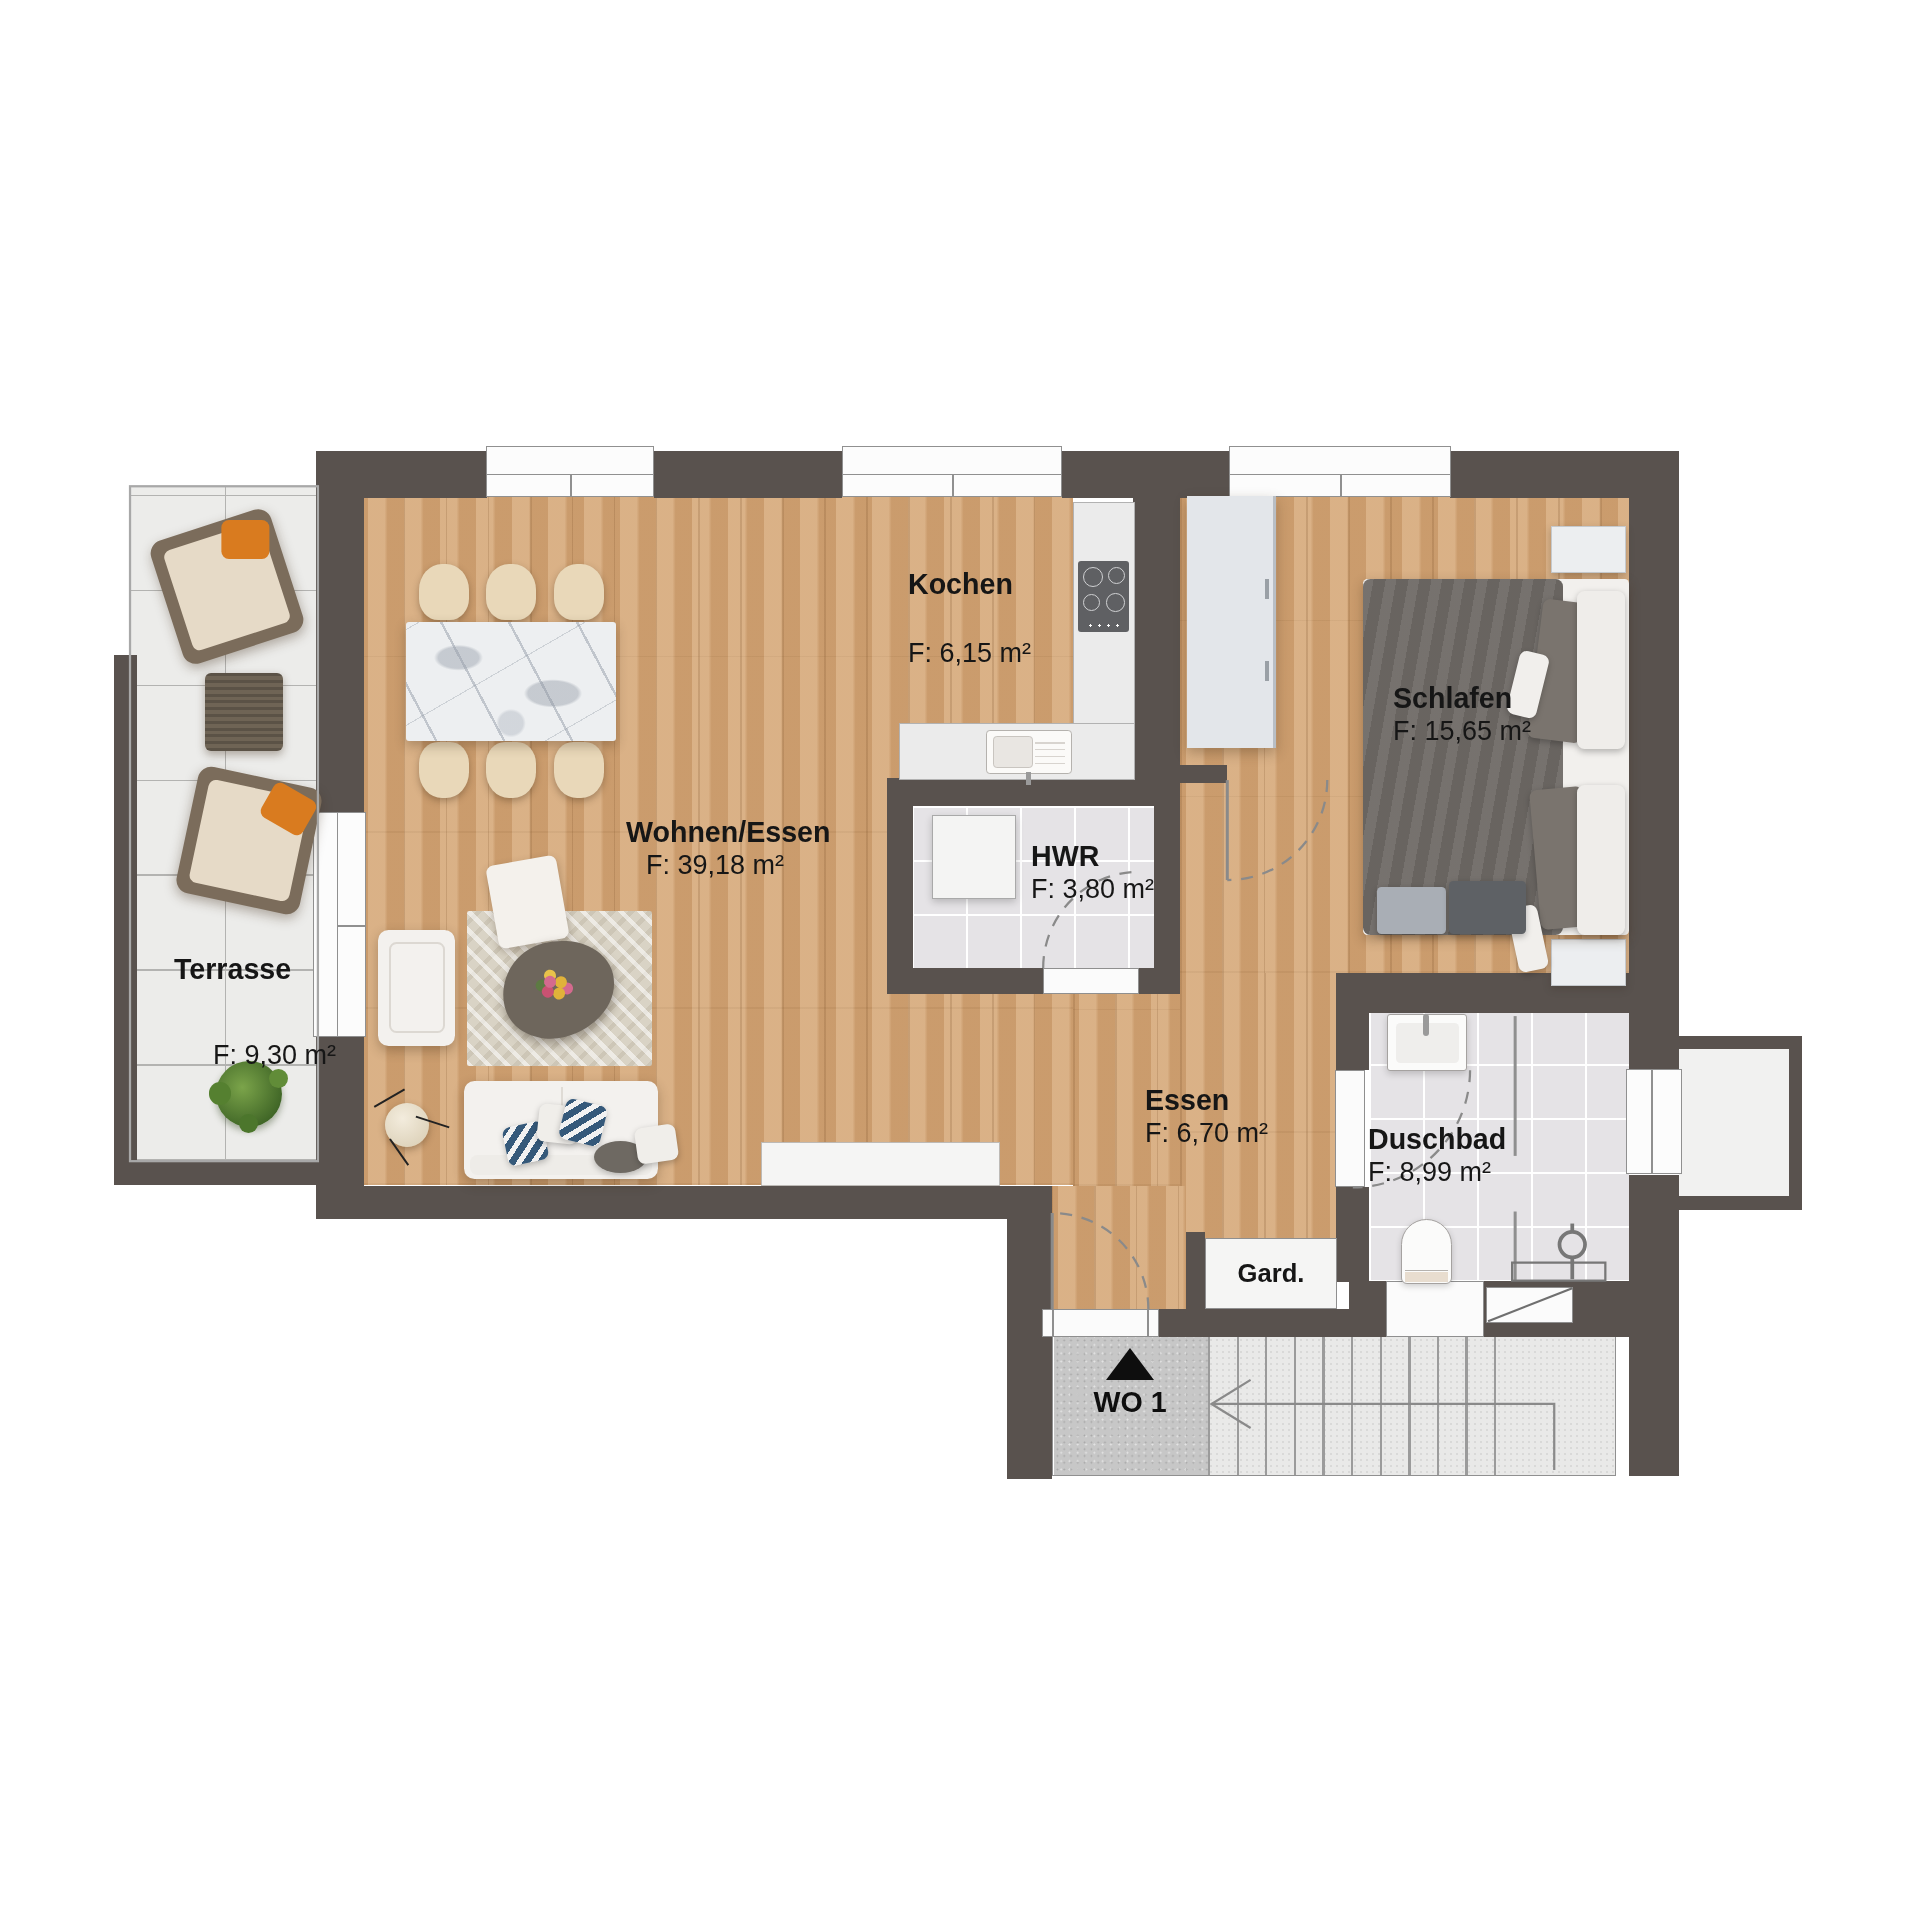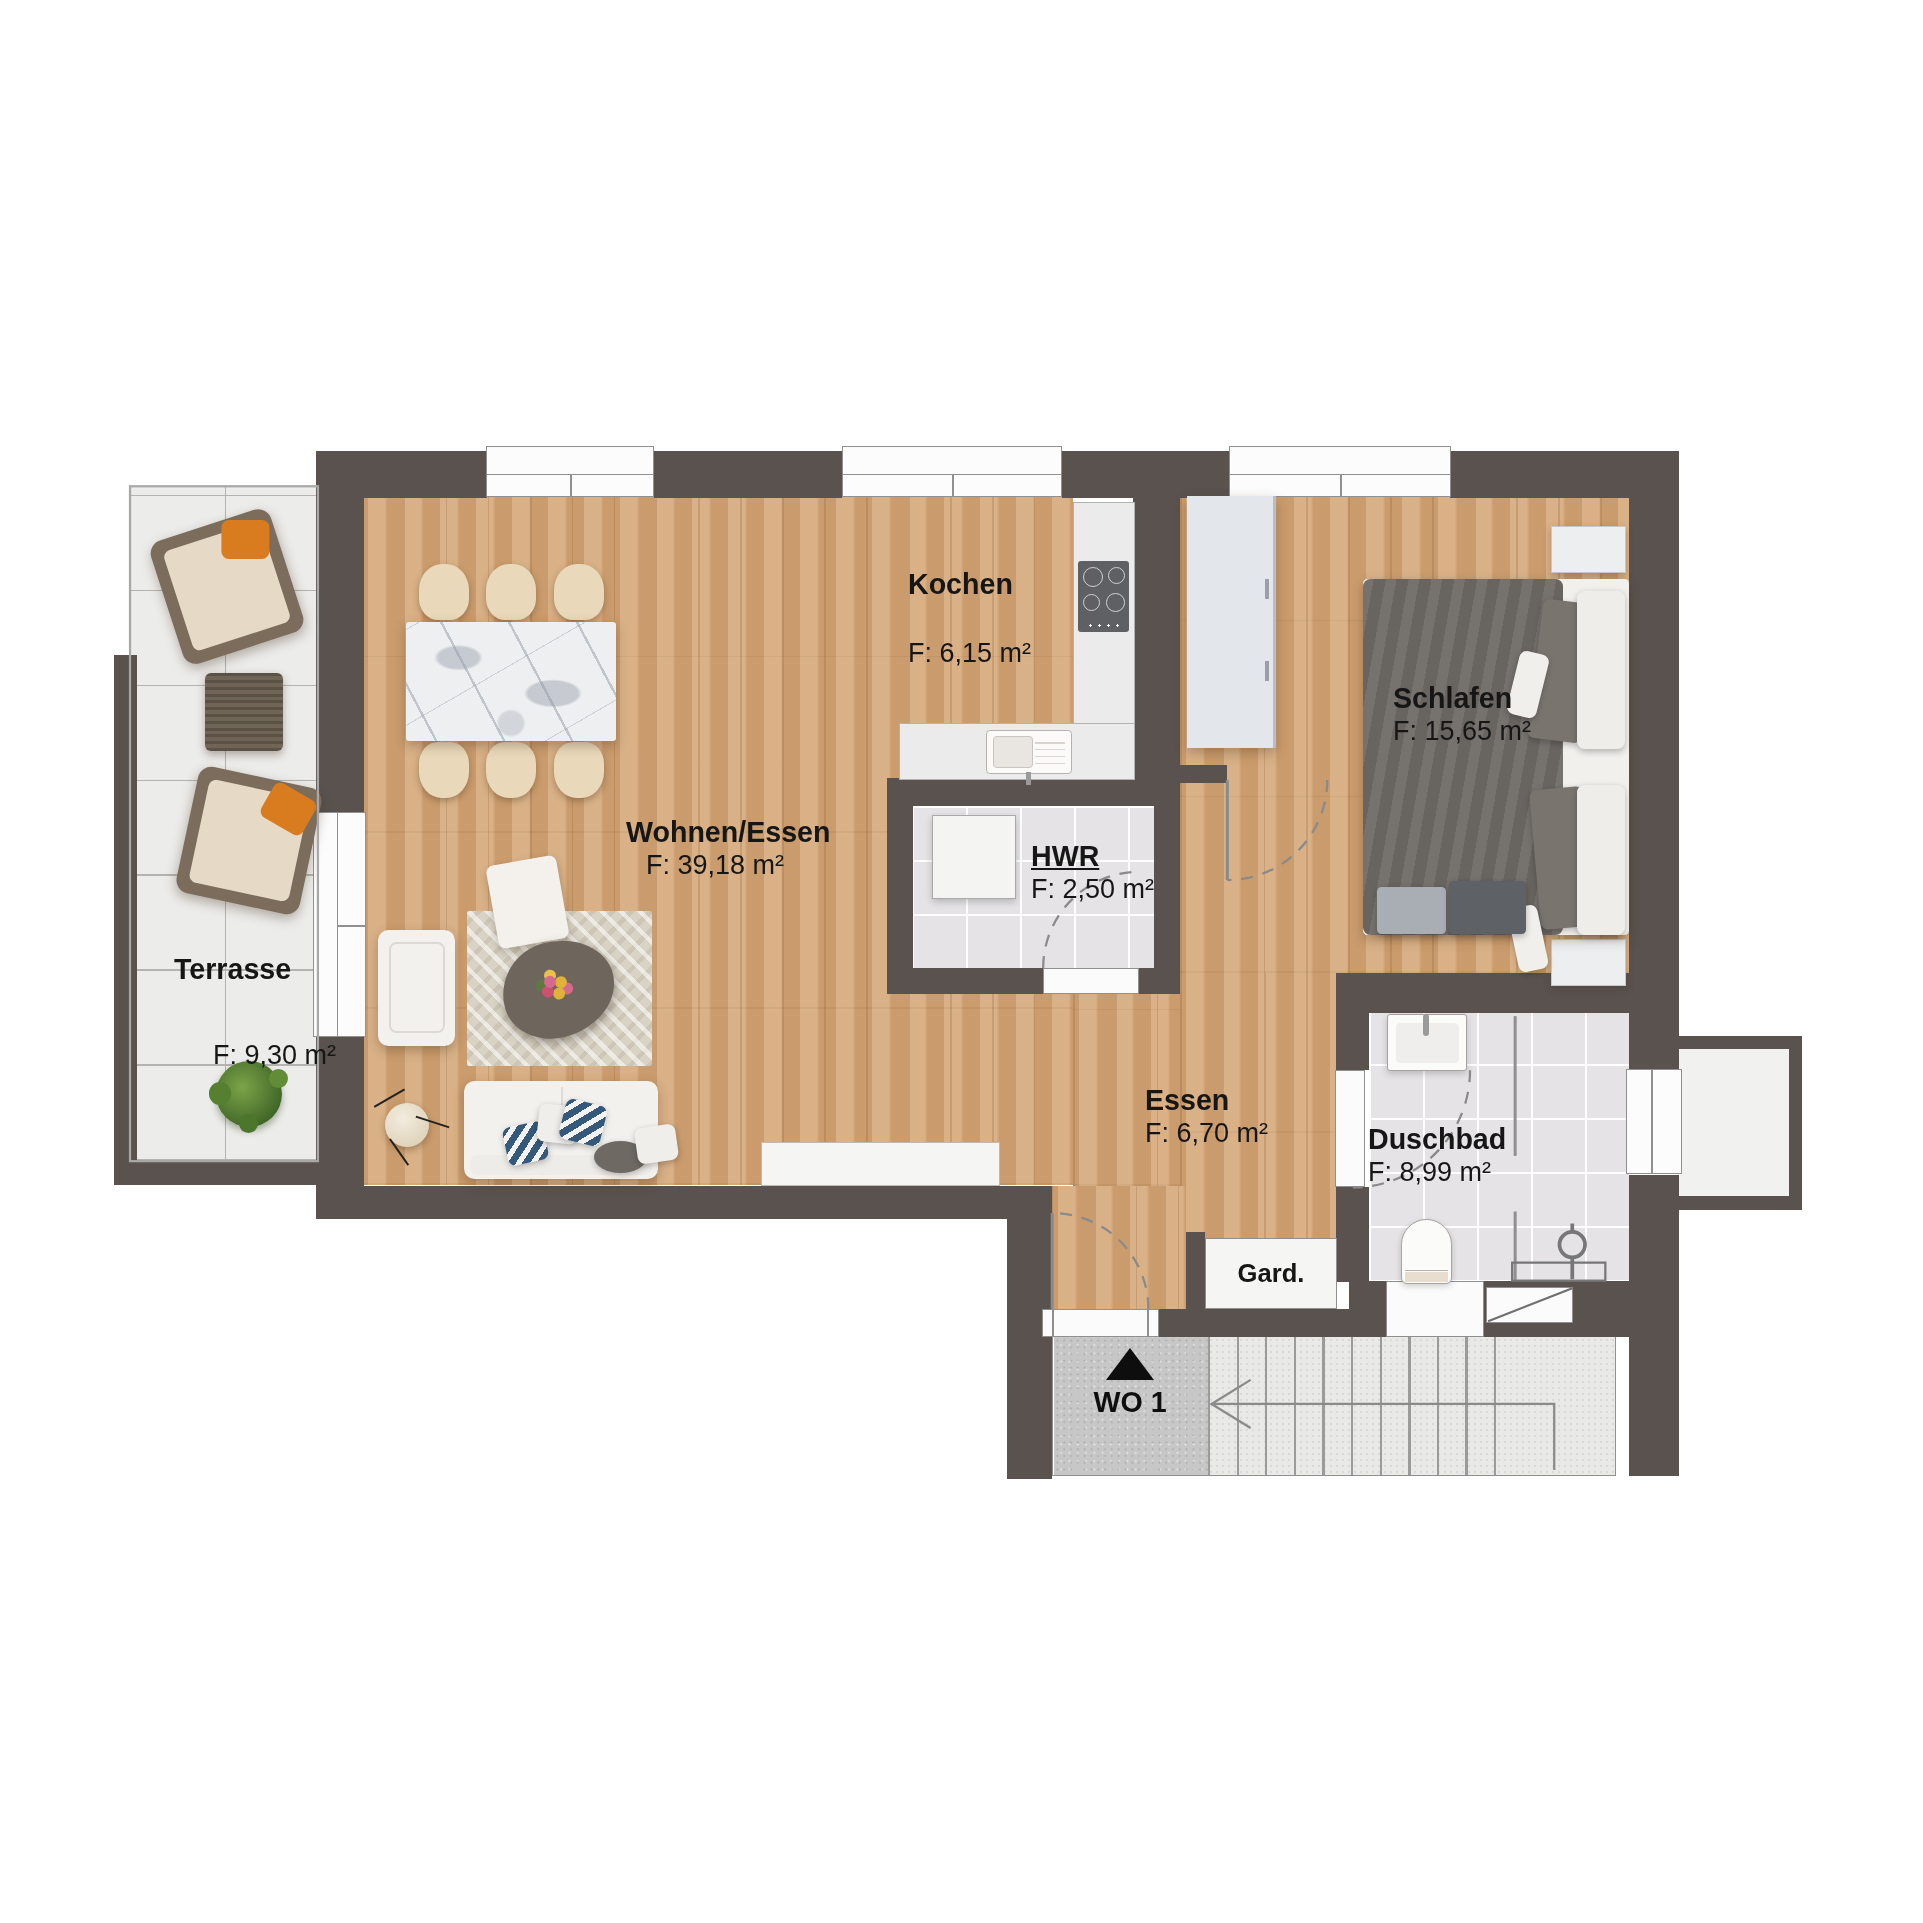--- a/index.html
+++ b/index.html
@@ -286,22 +286,22 @@
 
   <div class="rname" style="left:174px;top:953px;">Terrasse</div>
   <div class="rarea" style="left:177px;top:1039px;margin-left:36px;">F: 9,30 m²</div>
 
   <div class="rname" style="left:626px;top:816px;">Wohnen/Essen</div>
   <div class="rarea" style="left:646px;top:849px;">F: 39,18 m²</div>
 
   <div class="rname" style="left:908px;top:568px;">Kochen</div>
   <div class="rarea" style="left:908px;top:601px;margin-top:36px;">F: 6,15 m²</div>
 
-  <div class="rname" style="left:1031px;top:840px;text-decoration:underline;">HWR</div>
-  <div class="rarea" style="left:1031px;top:873px;">F: 2,50 m²</div>
+  <div class="rname" style="left:1031px;top:840px;">HWR</div>
+  <div class="rarea" style="left:1031px;top:873px;">F: 3,80 m²</div>
 
   <div class="rname" style="left:1393px;top:682px;">Schlafen</div>
   <div class="rarea" style="left:1393px;top:715px;">F: 15,65 m²</div>
 
   <div class="rname" style="left:1145px;top:1084px;">Essen</div>
   <div class="rarea" style="left:1145px;top:1117px;">F: 6,70 m²</div>
 
   <div class="rname" style="left:1368px;top:1123px;">Duschbad</div>
   <div class="rarea" style="left:1368px;top:1156px;">F: 8,99 m²</div>
 

